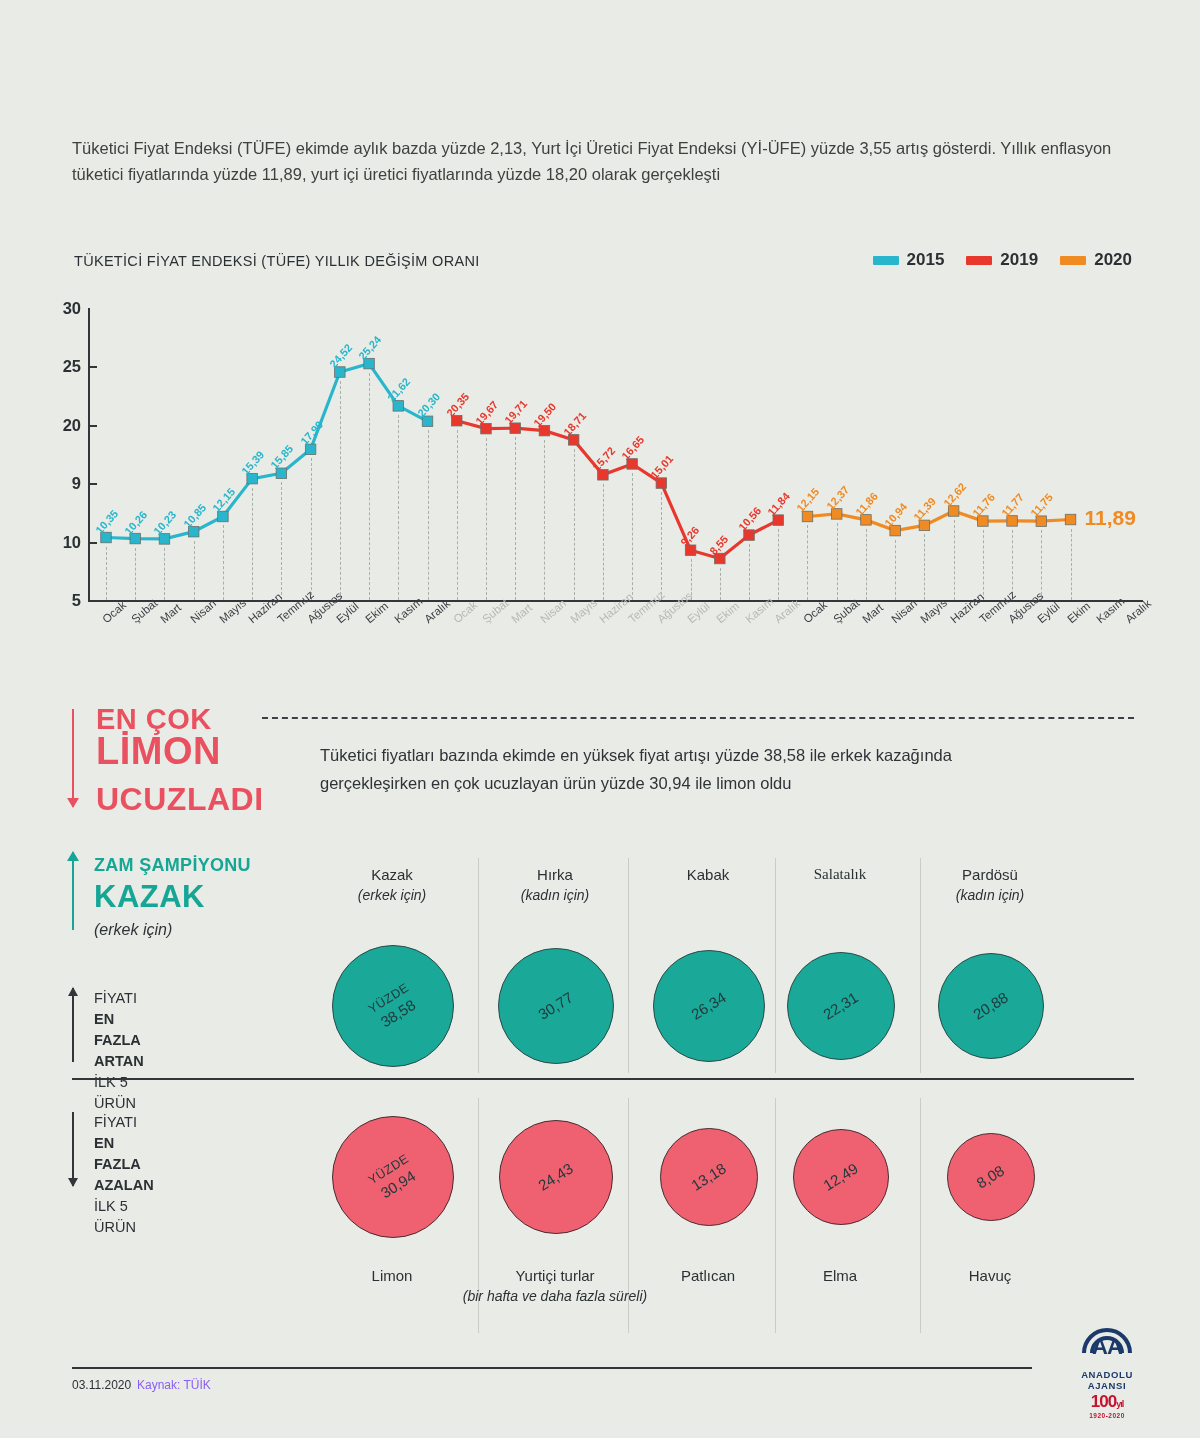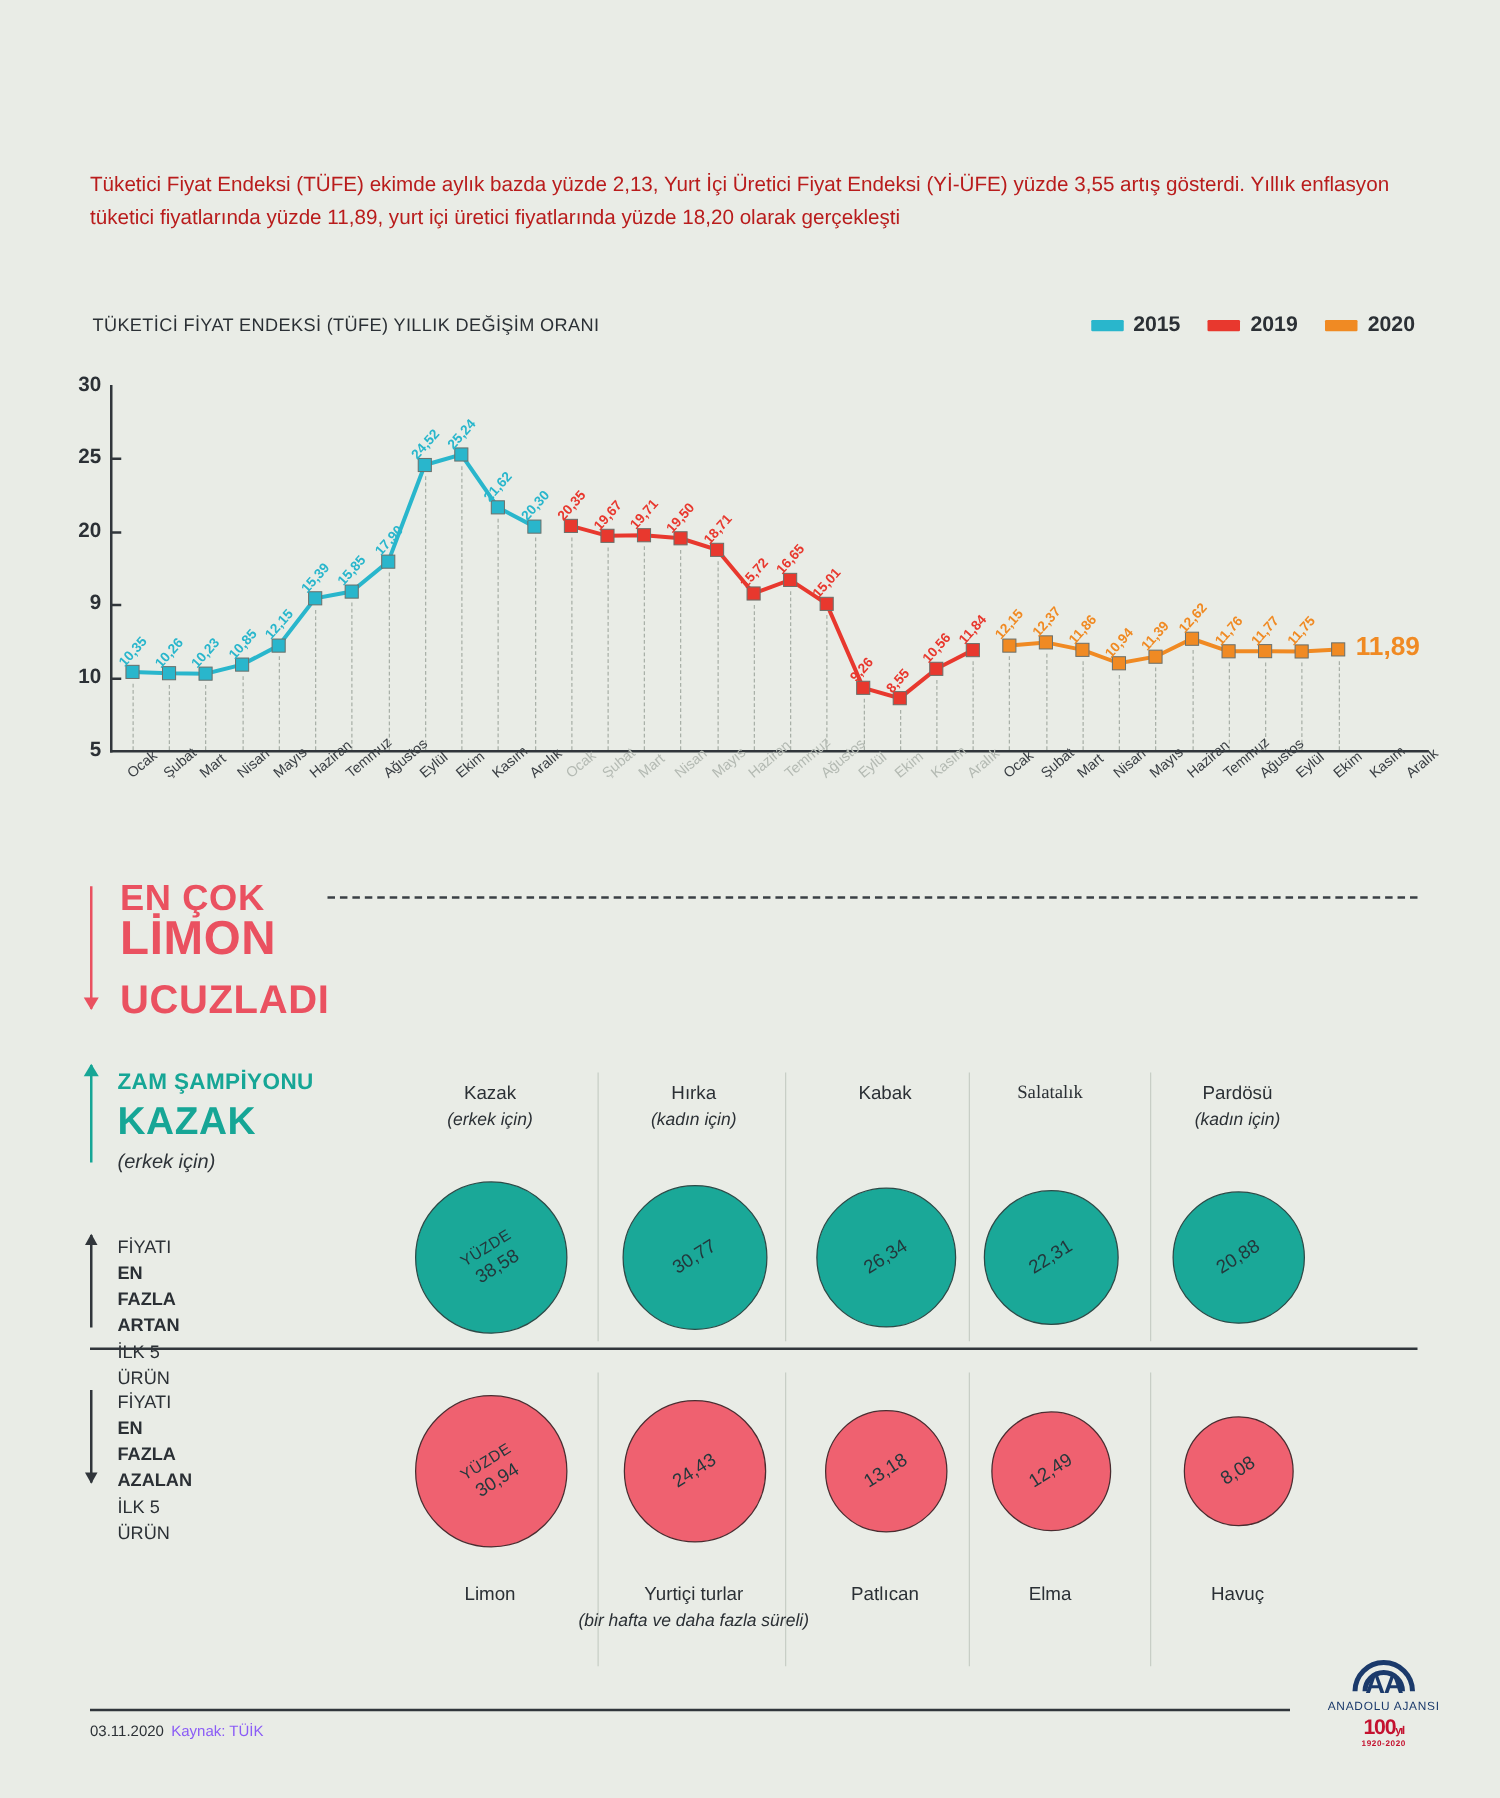--- a/index.html
+++ b/index.html
@@ -14,21 +14,21 @@
   .page{position:relative;width:1200px;height:1438px;}
 
   
   .title{
     position:absolute;left:72px;top:58px;
     font-size:44px;font-weight:bold;letter-spacing:-0.5px;
     color:#1e2328;
   }
   .subtitle{
     position:absolute;left:72px;top:135px;width:1060px;
-    font-size:16.5px;line-height:26px;color:#b91c1c;
+    font-size:16.5px;line-height:26px;color:#404040;
   }
 
   
   .chart-title{
     position:absolute;left:74px;top:253px;
     font-size:14.5px;letter-spacing:.3px;color:#2b3035;
   }
   .legend{position:absolute;right:68px;top:250px;display:flex;gap:22px;align-items:center;}
   .legend-item{display:flex;align-items:center;gap:8px;}
   .legend-swatch{width:26px;height:9px;border-radius:1px;}
@@ -112,21 +112,21 @@
     transform:rotate(-32deg);text-align:center;font-size:15px;
     font-weight:normal;color:#23383c;line-height:18px;white-space:nowrap;
   }
   .bubble-txt .pct{font-size:12.5px;display:block;letter-spacing:.5px;}
 
   
   .footer-line{position:absolute;left:72px;top:1367px;width:960px;height:2px;background:#31363b;}
   .footer-date{position:absolute;left:72px;top:1378px;font-size:12px;color:#2b3035;}
   .footer-src{position:absolute;left:137px;top:1378px;font-size:12px;color:#8b5cf6;}
   .logo{position:absolute;left:1062px;top:1325px;width:90px;text-align:center;}
-  .logo-name{font-size:9.5px;font-weight:normal;color:#1b3a6b;letter-spacing:.6px;margin-top:0;}
+  .logo-name{font-size:9.5px;font-weight:bold;color:#1b3a6b;letter-spacing:.6px;margin-top:10px;}
   .logo-100{font-size:17px;font-weight:bold;color:#c4122f;letter-spacing:-1px;margin-top:1px;}
   .logo-yrs{font-size:6.5px;font-weight:bold;color:#c4122f;letter-spacing:.5px;}
 </style>
 </head>
 <body>
 
 <div class="page">
 
   <div class="subtitle">Tüketici Fiyat Endeksi (TÜFE) ekimde aylık bazda yüzde 2,13, Yurt İçi Üretici Fiyat Endeksi (Yİ-ÜFE) yüzde 3,55 artış gösterdi. Yıllık enflasyon tüketici fiyatlarında yüzde 11,89, yurt içi üretici fiyatlarında yüzde 18,20 olarak gerçekleşti</div>
 
@@ -303,20 +303,21 @@
       <div class="month" style="left: 1005.77px; top: 316px;">Kasım</div>
       <div class="month" style="left: 1035px; top: 316px;">Aralık</div>
     </div>
 
   <div class="band">
     <div class="band-arrow"></div>
     <div class="band-dash"></div>
     <div class="band-l1">EN ÇOK</div>
     <div class="band-l2">LİMON</div>
     <div class="band-l3">UCUZLADI</div>
+    <div class="band-text">Tüketici fiyatları bazında ekimde en yüksek fiyat artışı yüzde 38,58 ile erkek kazağında gerçekleşirken en çok ucuzlayan ürün yüzde 30,94 ile limon oldu</div>
   </div>
 
   <div class="kazak-arrow"></div>
   <div class="kazak-l1">ZAM ŞAMPİYONU</div>
   <div class="kazak-l2">KAZAK</div>
   <div class="kazak-l3">(erkek için)</div>
 
   <div class="side-block" style="top:988px;">
     <div class="side-arrow up" style="top:0;height:74px;"></div>
     <div class="side-text" style="top:0px;">

